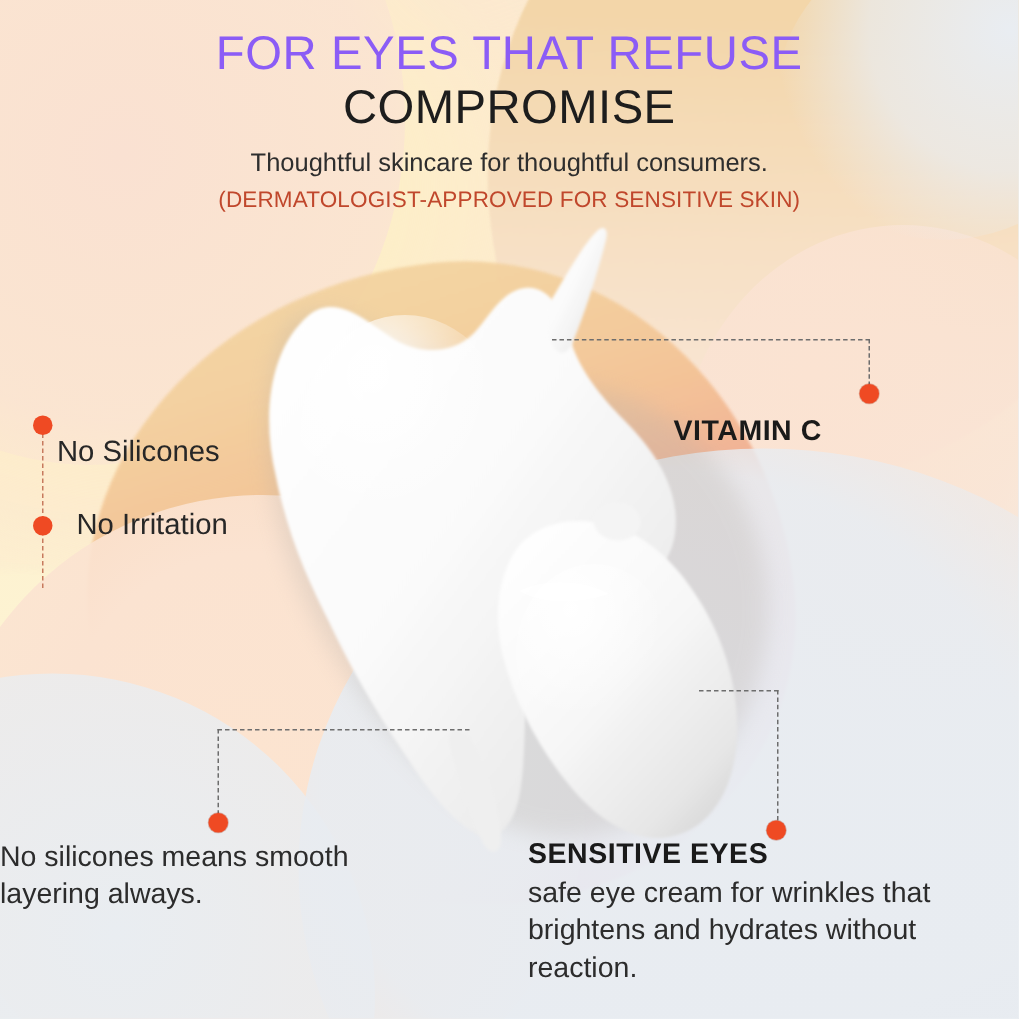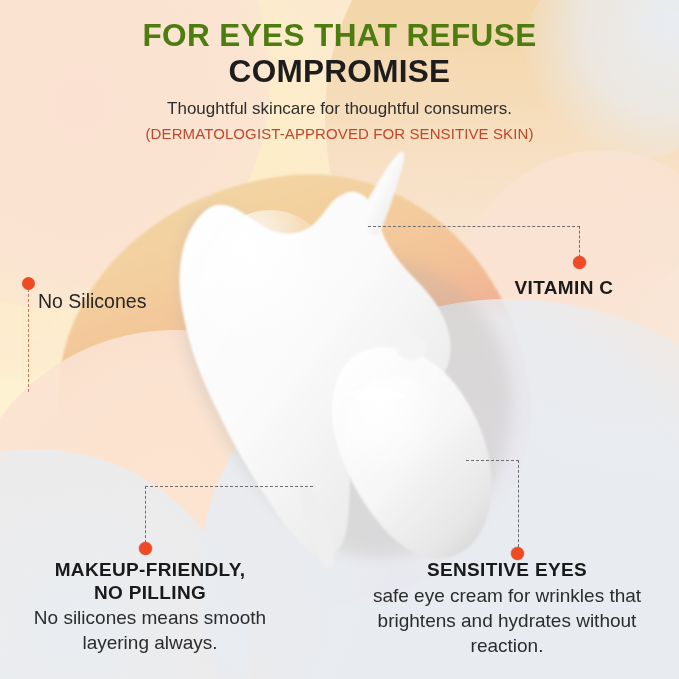--- a/index.html
+++ b/index.html
@@ -79,25 +79,25 @@
     border-radius:50%;
   }
 
   
   .cream{position:absolute;left:150px;top:150px;width:390px;height:420px;}
   .cream svg{display:block;}
 
   
   .header{position:absolute;left:0;top:18px;width:679px;text-align:center;}
   .h-line1{
-    font-size:31.5px;font-weight:bold;letter-spacing:.4px;
-    color:#4d7c0f;line-height:1.08;margin:0;
+    font-size:31.5px;font-weight:normal;letter-spacing:.4px;
+    color:#8b5cf6;line-height:1.08;margin:0;
   }
   .h-line2{
-    font-size:31.5px;font-weight:bold;letter-spacing:.3px;
+    font-size:31.5px;font-weight:normal;letter-spacing:.3px;
     color:#1d1d1d;line-height:1.24;margin:0;
   }
   .h-sub{
     font-size:17px;color:#2e2e2e;line-height:1.5;margin:5px 0 0 0;font-weight:normal;
   }
   .h-sub2{
     font-size:15px;color:#c0472c;line-height:1.4;margin:1px 0 0 0;letter-spacing:.1px;
   }
 
   
@@ -119,21 +119,21 @@
   .bullet-dot{margin-top:5px;flex:0 0 auto;}
   .b-dot{
     width:13px;height:13px;border-radius:50%;background:#ef4a23;display:block;
   }
   .bullets-spine{
     position:absolute;left:6px;top:12px;height:108px;
     border-left:1.4px dashed #c77a5e;
   }
 
   
-  .callout{position:absolute;text-align:center;}
+  .callout{position:absolute;text-align:left;}
   .callout .title{
     font-size:19px;font-weight:bold;color:#1a1a1a;letter-spacing:.35px;line-height:1.22;margin:0;
   }
   .callout .body{
     font-size:18.5px;color:#2c2c2c;line-height:1.33;margin:2px 0 0 0;font-weight:normal;
   }
 
   #vitamin-c{left:449px;top:276px;width:230px;}
   #vitamin-c .body{font-size:18.5px;line-height:1.36;}
 
@@ -250,30 +250,34 @@
   <div class="bullets">
     <div class="bullets-spine"></div>
 
     <div class="bullet-row" style="margin-bottom:26px;flex-direction:column;">
       <span class="bullet-dot">
           <span class="b-dot"></span>
         </span>
       <span class="bullet-text">No Silicones</span>
     </div>
 
+    <div class="bullet-row" style="margin-bottom:26px;">
+      <span class="bullet-dot">
+          <span class="b-dot"></span>
+        </span>
+      <span class="bullet-text">No Irritation</span>
+    </div>
 
   </div>
 
   <div class="callout" id="vitamin-c">
     <p class="title">VITAMIN C</p>
   </div>
 
   <div class="callout" id="makeup">
-    <p class="title" style="white-space:pre-line;">MAKEUP-FRIENDLY,
-NO PILLING</p>
     <p class="body">No silicones means smooth layering always.</p>
   </div>
 
   <div class="callout" id="sensitive">
     <p class="title">SENSITIVE EYES</p>
     <p class="body">safe eye cream for wrinkles that brightens and hydrates without reaction.</p>
   </div>
 
 </div>
 

